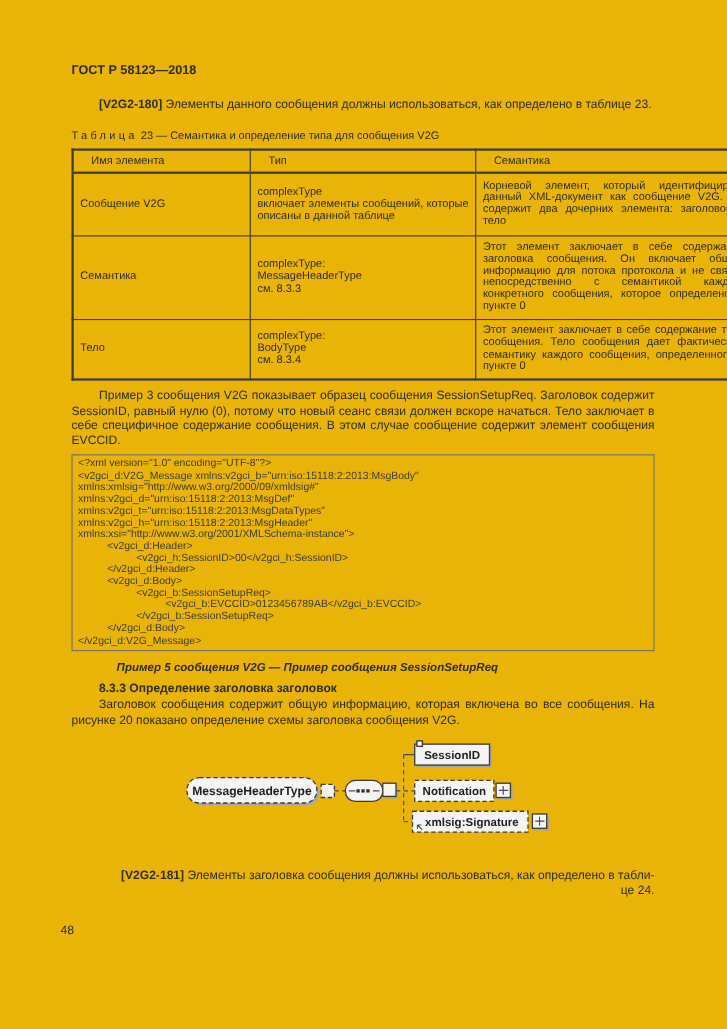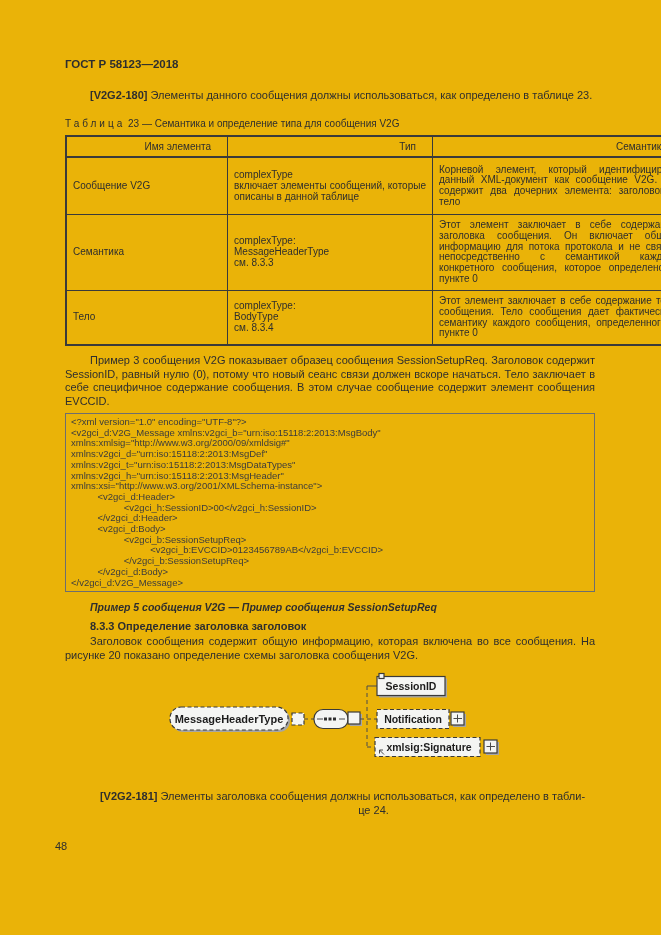--- a/index.html
+++ b/index.html
@@ -19,21 +19,21 @@
   .indent { text-indent: 25px; }
   .tag { font-weight: bold; }
   .para-180 { margin-top: 18px; }
   .table-caption { margin-top: 16px; font-size: 10px; line-height: 12px; }
   .caption-word { letter-spacing: 3px; }
 
   table.gost { border-collapse: collapse; width: 530px; margin-top: 5px; table-layout: fixed; }
   table.gost, table.gost th, table.gost td { border: 1px solid #3a3a3a; }
   table.gost { border-width: 2px; }
   table.gost th {
-    font-weight: normal; font-size: 10px; text-align: right;
+    font-weight: normal; font-size: 10px; text-align: left;
     padding: 3px 16px; height: 13px; border-bottom-width: 2px;
   }
   table.gost td {
     font-size: 10px; line-height: 10.8px; vertical-align: middle;
     padding: 3px 6px; border-left-width: 1.5px; border-right-width: 1.5px;
   }
   td.sem { text-align: justify; }
   .col-name { width: 128px; } .col-type { width: 172px; } .col-sem { width: 218px; }
   tr.r1 { height: 57px; } tr.r2 { height: 76px; } tr.r3 { height: 55px; }
 
@@ -41,40 +41,40 @@
 
   .code {
     margin-top: 5px; border: 1px solid #6e6e6e;
     padding: 3px 2px 3px 5px; width: 530px; box-sizing: border-box;
   }
   .code-line {
     font-size: 9.5px; line-height: 10.7px; white-space: pre; color: #3c3c3c;
     overflow: hidden;
   }
 
-  .example-caption { margin: 9px 0 0 25px; font-size: 10.5px; font-weight: bold; font-style: italic; line-height: 13px; }
+  .example-caption { margin: 9px 0 0 41px; font-size: 10.5px; font-weight: bold; font-style: italic; line-height: 13px; }
   .section-heading { margin: 6px 0 0 25px; font-size: 11px; font-weight: bold; line-height: 13px; }
   .para-intro { margin-top: 2px; }
 
   .diagram-wrap { margin: 4px 0 0 95px; height: 112px; }
   .shape { fill: #f4f5f3; stroke: #3a3a3a; stroke-width: 1.2; }
   .dashedbox { stroke-dasharray: 4 2.5; }
   .shadow { fill: #a6a6a6; stroke: none; }
   .lbl {
     font-family: "Liberation Sans", sans-serif; font-weight: bold; fill: #1c1c1c;
     text-anchor: middle; font-size: 10.5px;
   }
   .lbl-root { font-size: 11px; }
   .conn { stroke: #4a4a4a; stroke-width: 1; fill: none; }
   .conn-dash { stroke-dasharray: 4 3; }
   .dotsq { fill: #2e2e2e; stroke: none; }
 
   .figure-caption { margin-top: 6px; text-align: center; font-size: 10.5px; line-height: 13px; }
 
-  .para-181 { margin-top: 12px; padding-left: 87px; text-indent: -62px; text-align: center; }
+  .para-181 { margin-top: 12px; padding-left: 87px; text-indent: -62px; text-align: right; }
 
   .page-number { position: absolute; left: 55px; top: 840px; font-size: 11px; }
 </style>
 </head>
 <body>
 
 <div class="page">
 
   <div class="doc-header">ГОСТ Р 58123—2018</div>
 

